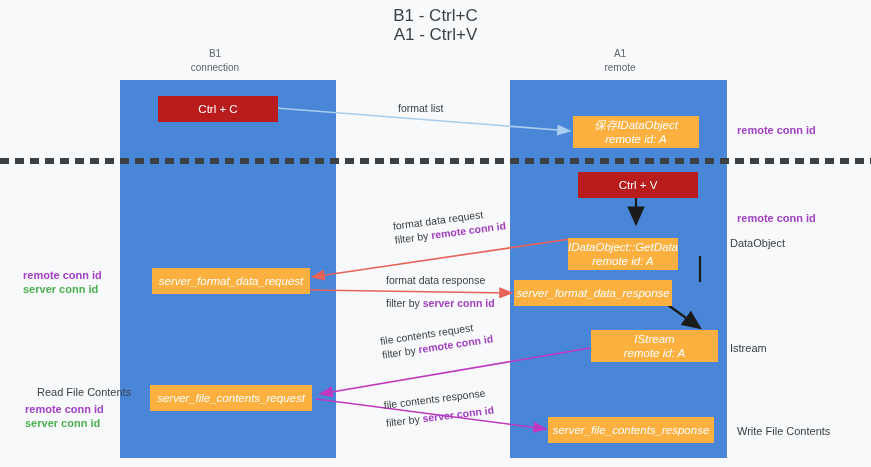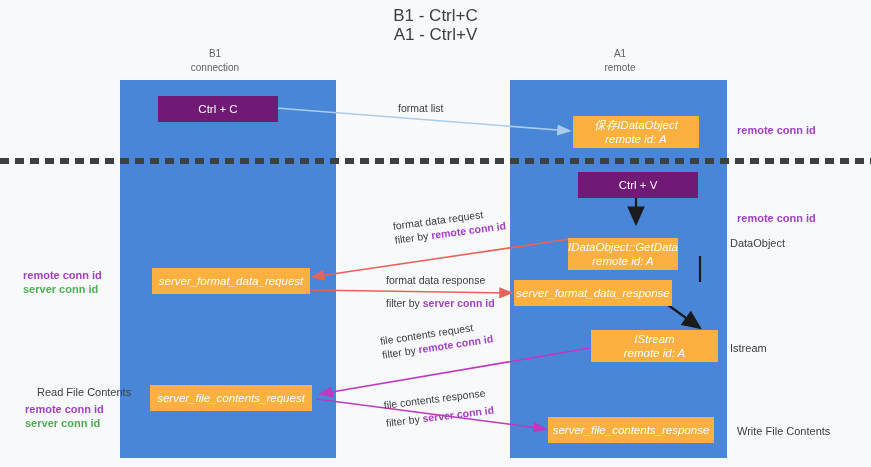--- a/index.html
+++ b/index.html
@@ -70,21 +70,21 @@
     flex-direction: column;
     align-items: center;
     justify-content: center;
     text-align: center;
     color: #ffffff;
     font-size: 11.5px;
     line-height: 14px;
     white-space: pre;
     padding: 2px 4px;
   }
-  .node.green { background: #701a75; }
+  .node.green { background: #b91c1c; }
   .node.orange { background: #fbb койка; }
   .node.orange { background: #fbb040; font-style: italic; }
 
   
   .side-label {
     font-size: 11px;
     line-height: 14.5px;
     white-space: pre;
   }
   .side-label.plain { color: #3c4043; }

